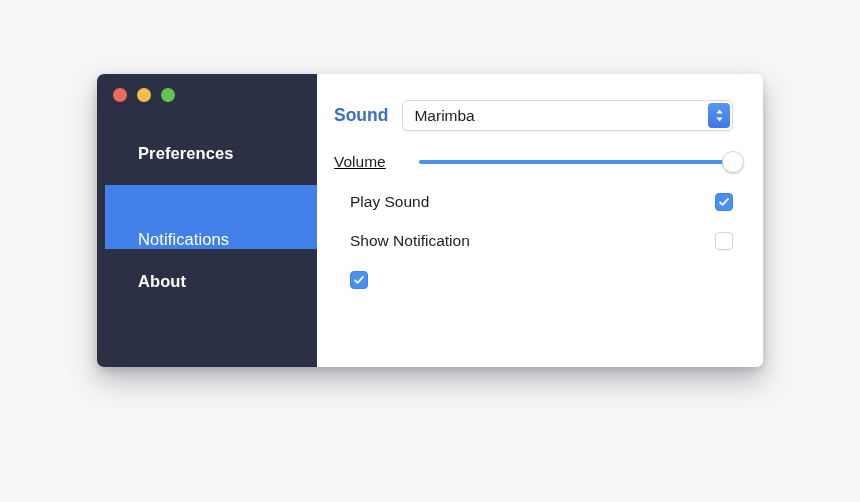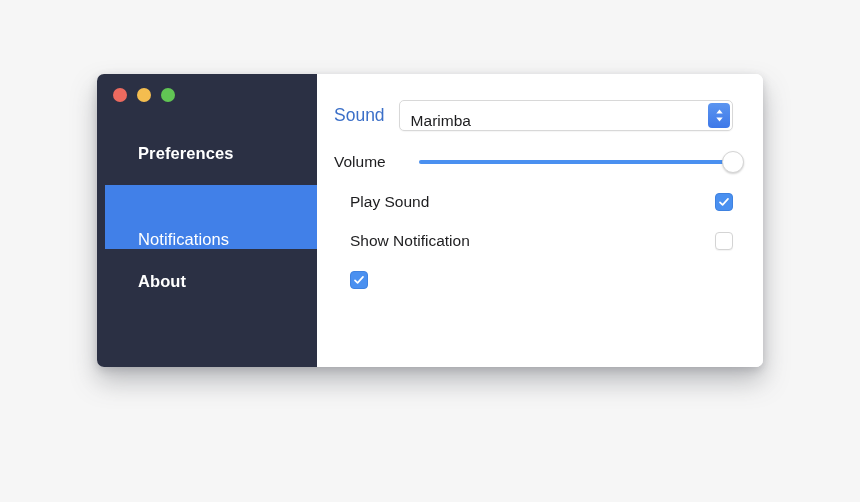--- a/index.html
+++ b/index.html
@@ -88,33 +88,33 @@
     position: relative;
   }
 
   .row-sound {
     display: flex;
     align-items: center;
     gap: 14px;
   }
   .section-label {
     color: #3b6fc8;
-    font-weight: normal;
+    font-weight: bold;
     font-size: 17.5px;
     white-space: nowrap;
   }
   .select-box {
     flex: 1 1 auto;
     height: 31px;
     border: 1px solid #d8d8d8;
     border-radius: 5px;
     background: #ffffff;
     box-shadow: 0 1px 1px rgba(0,0,0,0.04);
     display: flex;
-    align-items: flex-end;
+    align-items: center;
     position: relative;
     box-sizing: border-box;
   }
   .select-value {
     padding-left: 11px;
     font-size: 15.5px;
     color: #1d1d1f;
   }
   .stepper {
     position: absolute;
@@ -130,20 +130,21 @@
     justify-content: center;
     gap: 2px;
   }
   .stepper svg { display: block; }
 
   .row-volume {
     display: flex;
     align-items: center;
     gap: 26px;
     margin-top: 21px;
+    text-decoration: underline;
   }
   .volume-label {
     font-size: 15.5px;
     color: #1d1d1f;
     white-space: nowrap;
   }
   .slider {
     flex: 1 1 auto;
     position: relative;
     height: 20px;

